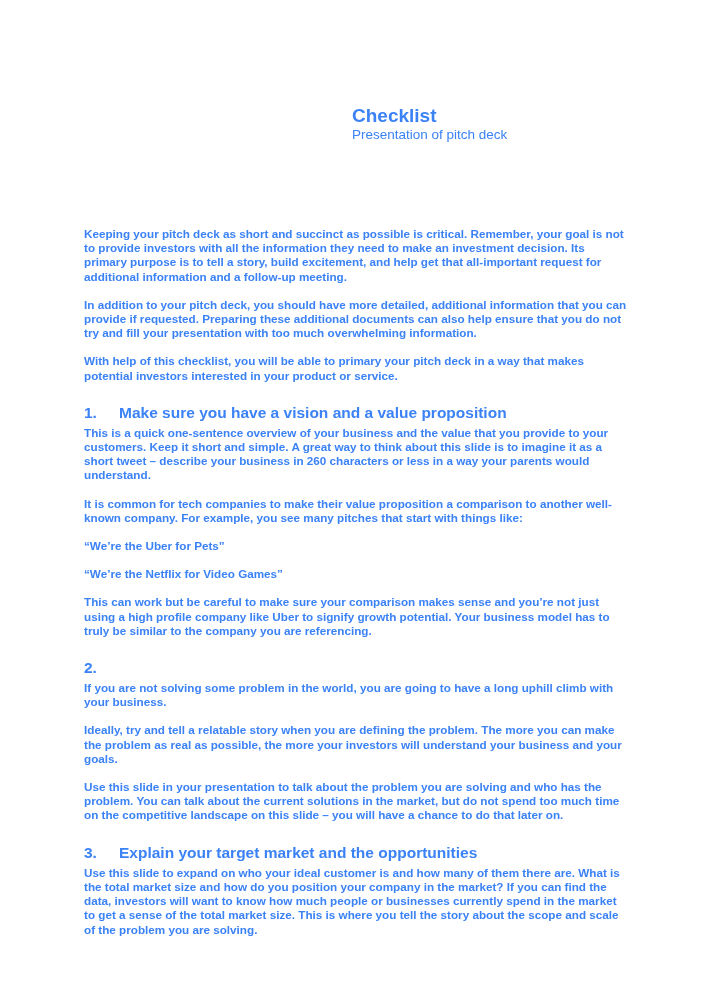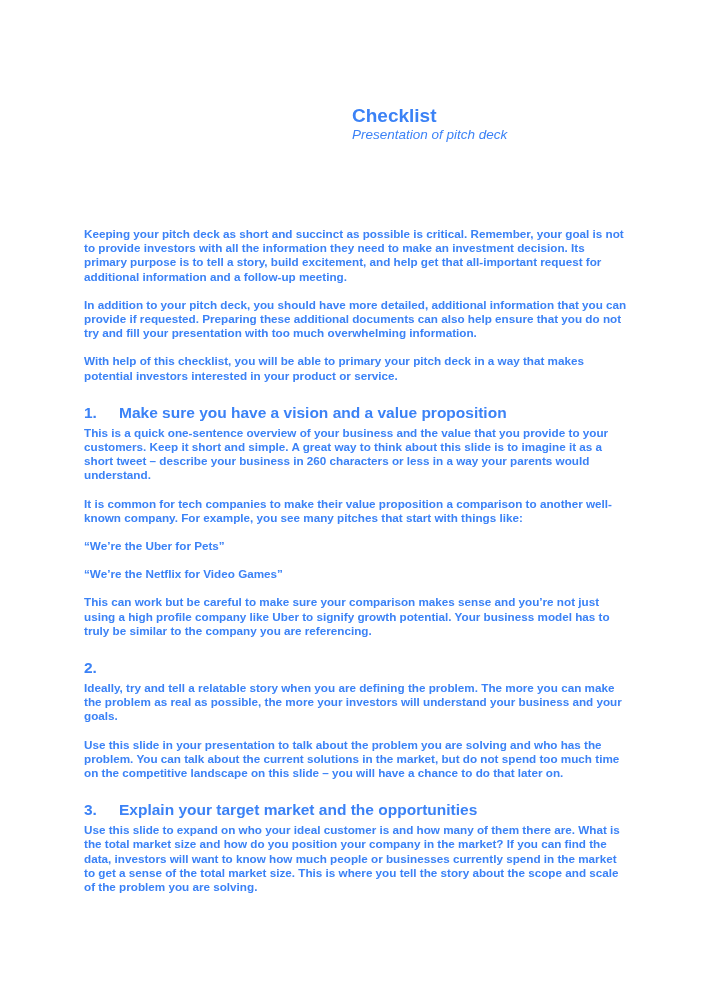--- a/index.html
+++ b/index.html
@@ -27,21 +27,20 @@
     font-size: 19px;
     font-weight: bold;
     line-height: 20px;
     letter-spacing: 0;
   }
   .doc-subtitle {
     margin: 1px 0 0 0;
     font-size: 13.5px;
     font-weight: normal;
     line-height: 16px;
-    font-style: italic;
   }
   .doc-body {
     position: absolute;
     left: 84px;
     top: 204px;
     width: 543px;
   }
   .doc-body p {
     margin: 0 0 14px 0;
     font-size: 11.7px;
@@ -93,20 +92,21 @@
       <p>It is common for tech companies to make their value proposition a comparison to another well-known company. For example, you see many pitches that start with things like:</p>
       <p>“We’re the Uber for Pets”</p>
       <p>“We’re the Netflix for Video Games”</p>
       <p>This can work but be careful to make sure your comparison makes sense and you’re not just using a high profile company like Uber to signify growth potential. Your business model has to truly be similar to the company you are referencing.</p>
     </section>
 
     <section>
       <h2 class="section-heading">
         <span class="h-num">2.</span>
       </h2>
+      <p>If you are not solving some problem in the world, you are going to have a long uphill climb with your business.</p>
       <p>Ideally, try and tell a relatable story when you are defining the problem. The more you can make the problem as real as possible, the more your investors will understand your business and your goals.</p>
       <p>Use this slide in your presentation to talk about the problem you are solving and who has the problem. You can talk about the current solutions in the market, but do not spend too much time on the competitive landscape on this slide – you will have a chance to do that later on.</p>
     </section>
 
     <section>
       <h2 class="section-heading">
         <span class="h-num">3.</span>
         <span class="h-text">Explain your target market and the opportunities</span>
       </h2>
       <p>Use this slide to expand on who your ideal customer is and how many of them there are. What is the total market size and how do you position your company in the market? If you can find the data, investors will want to know how much people or businesses currently spend in the market to get a sense of the total market size. This is where you tell the story about the scope and scale of the problem you are solving.</p>

